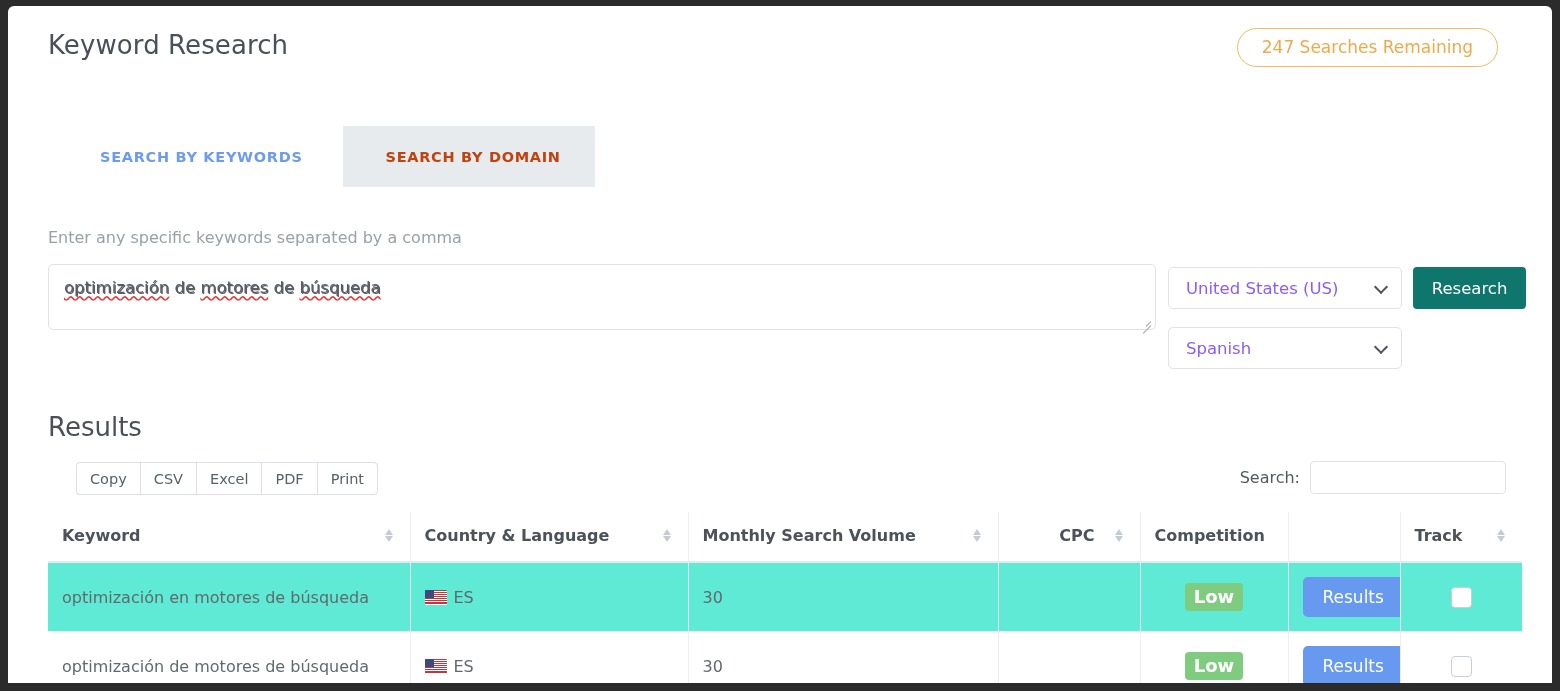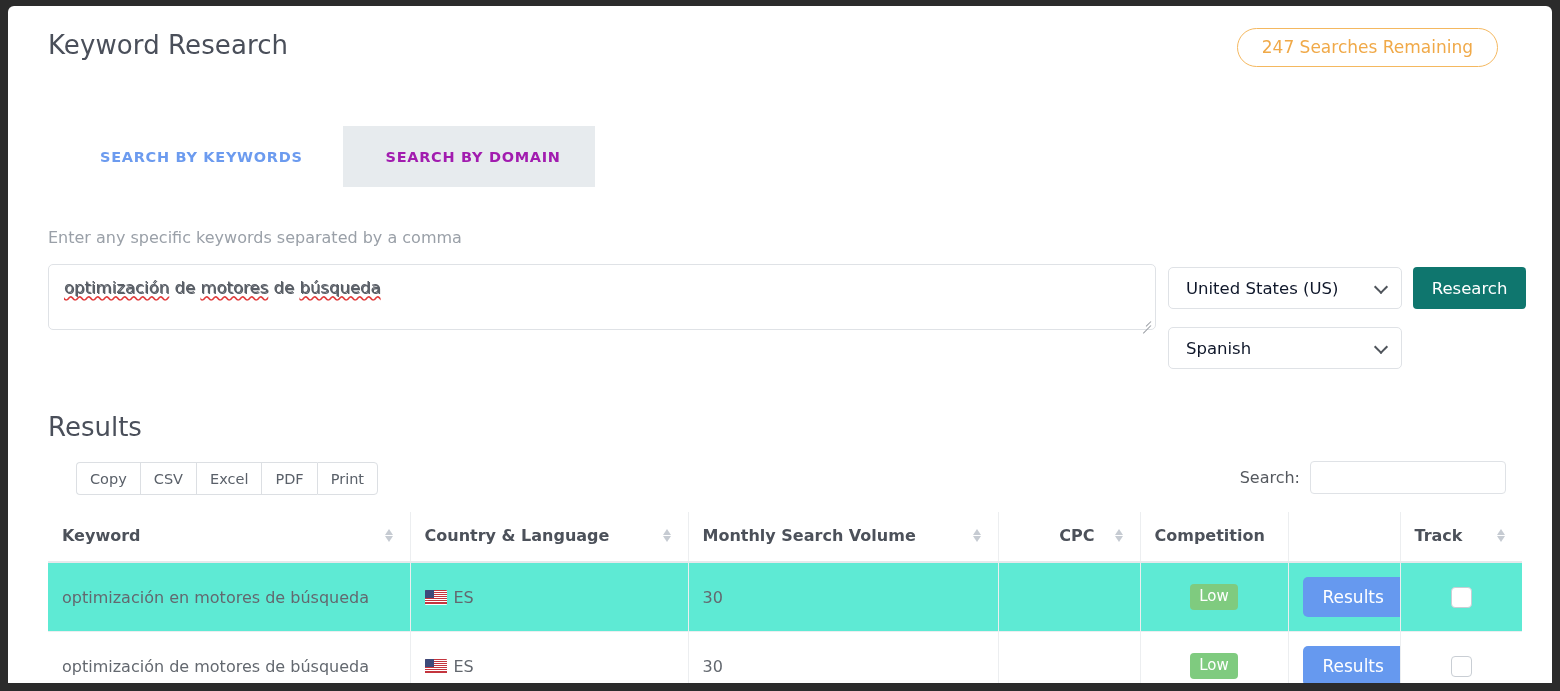--- a/index.html
+++ b/index.html
@@ -76,21 +76,21 @@
     white-space: nowrap;
     box-sizing: border-box;
   }
   .tab.link {
     color: #6c9bef;
     padding-left: 52px;
     padding-right: 40px;
   }
   .tab.active {
     background: #e7ebee;
-    color: #a21caf;
+    color: #c2410c;
     padding-left: 43px;
   }
 
   
   .form-hint {
     position: absolute;
     left: 40px;
     top: 222px;
     font-size: 16px;
     color: #9aa0a8;
@@ -148,21 +148,21 @@
   .sel {
     position: absolute;
     box-sizing: border-box;
     width: 234px;
     height: 42px;
     border: 1px solid #dfe2e6;
     border-radius: 5px;
     background: #fff;
     font-family: "DejaVu Sans", "Liberation Sans", sans-serif;
     font-size: 16.5px;
-    color: #0f172a;
+    color: #8b5cf6;
     padding: 0 30px 0 17px;
     appearance: none;
     -webkit-appearance: none;
     outline: none;
   }
   #country-select { left: 1160px; top: 261px; }
   #language-select { left: 1160px; top: 321px; }
   .sel-caret {
     position: absolute;
     width: 11px;
@@ -345,22 +345,22 @@
     left: 0; top: 0;
     width: 9.6px;
     height: 8.1px;
     background: #3d4a7a;
   }
 
   .badge-low {
     display: inline-block;
     background: #7fcb7f;
     color: #ffffff;
-    font-size: 15px;
-    font-weight: 400;
+    font-size: 18px;
+    font-weight: 700;
     border-radius: 4px;
     padding: 4px 9px;
     line-height: 1.15;
   }
   .results-btn {
     display: inline-block;
     background: #6699ef;
     color: #ffffff;
     border: none;
     border-radius: 5px;

